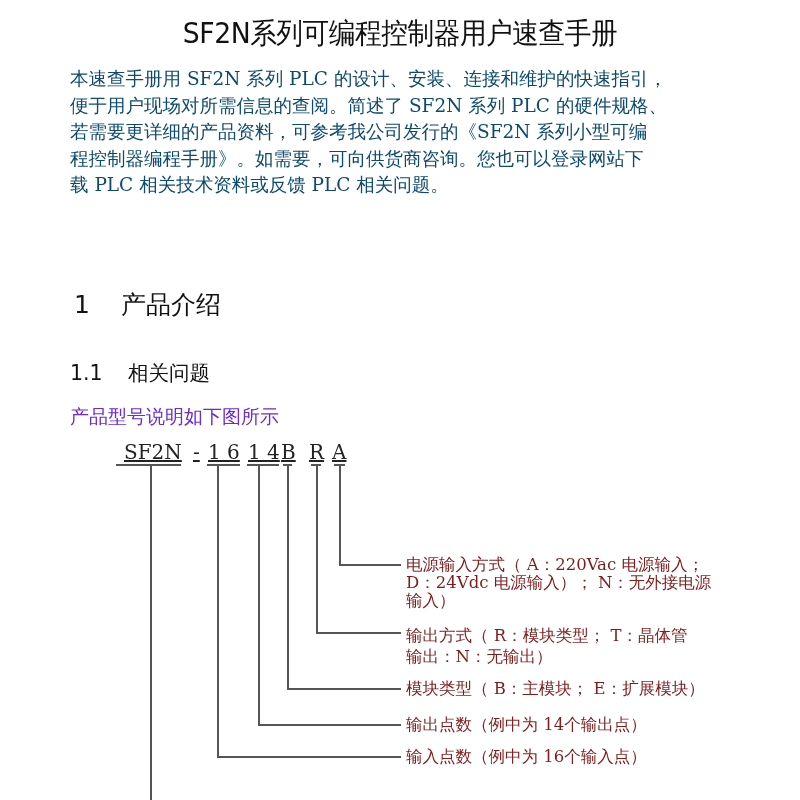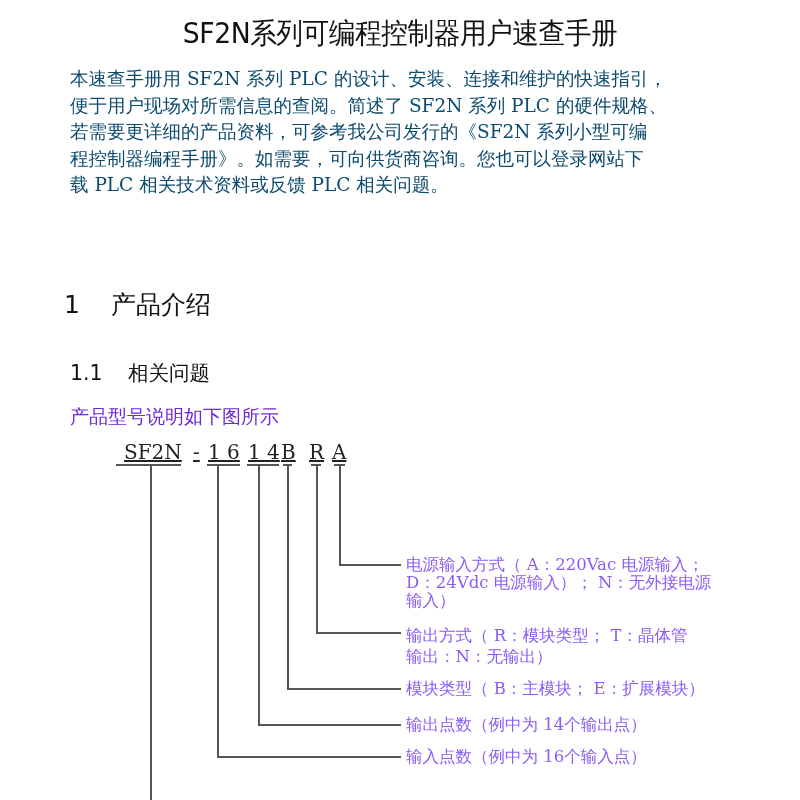--- a/index.html
+++ b/index.html
@@ -2,28 +2,28 @@
 <html><head>
 <meta charset="utf-8">
 <style>
   html, body { margin:0; padding:0; background:#ffffff; }
   body { width:800px; height:800px; position:relative; overflow:hidden; color:#1a1a1a; }
   .title { position:absolute; top:14px; left:0; width:800px; text-align:center;
     font-family:"DejaVu Sans", sans-serif; font-size:29px; letter-spacing:-0.5px; color:#111; transform:scaleX(0.92); }
   .para { position:absolute; top:66px; left:70px; width:700px; font-family:"DejaVu Serif", serif;
     font-size:18.5px; line-height:26.6px; color:#0c4a6e; }
   .para div { white-space:nowrap; }
-  .h1 { position:absolute; top:288px; left:64px; font-family:"DejaVu Sans", sans-serif; font-size:25px; color:#111; }
+  .h1 { position:absolute; top:288px; left:74px; font-family:"DejaVu Sans", sans-serif; font-size:25px; color:#111; }
   .h1 .num { display:inline-block; width:47px; }
   .h2 { position:absolute; top:359px; left:70px; font-family:"DejaVu Sans", sans-serif; font-size:20.5px; color:#111; }
   .h2 .num { display:inline-block; width:58px; }
   .caption { position:absolute; top:404px; left:70px; font-family:"DejaVu Serif", serif; font-size:19px; color:#6d28d9; }
   .model { position:absolute; top:440px; font-family:"DejaVu Serif", serif; font-size:20px; color:#222;text-decoration:underline; }
   .line { position:absolute; background:#555; }
-  .label { position:absolute; left:406px; font-family:"DejaVu Serif", serif; font-size:16.5px; line-height:18px; color:#8b5cf6; width:380px; }
+  .label { position:absolute; left:406px; font-family:"DejaVu Serif", serif; font-size:16.5px; line-height:18px; color:#7f1d1d; width:380px; }
 </style>
 </head>
 <body>
 
 <div class="title">SF2N系列可编程控制器用户速查手册</div>
 
 <div class="para">
   <div>本速查手册用 SF2N 系列 PLC 的设计、安装、连接和维护的快速指引，</div>
   <div>便于用户现场对所需信息的查阅。简述了 SF2N 系列 PLC 的硬件规格、</div>
   <div>若需要更详细的产品资料，可参考我公司发行的《SF2N 系列小型可编</div>

